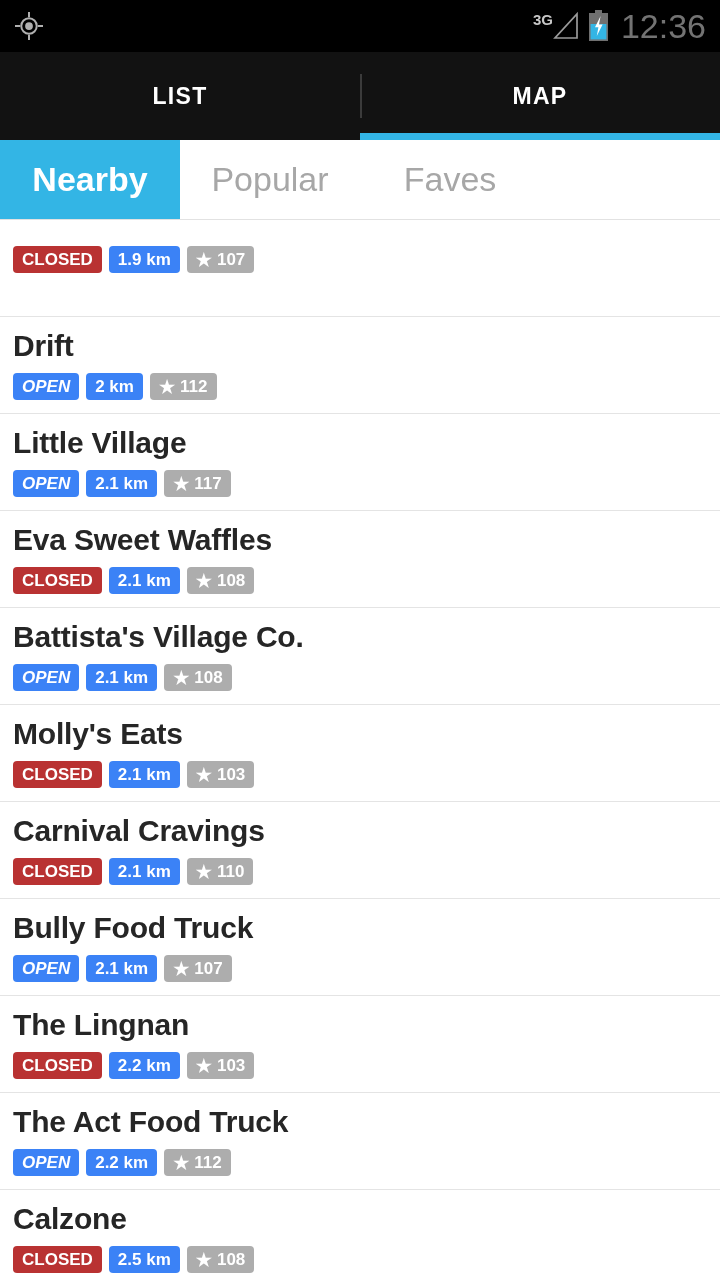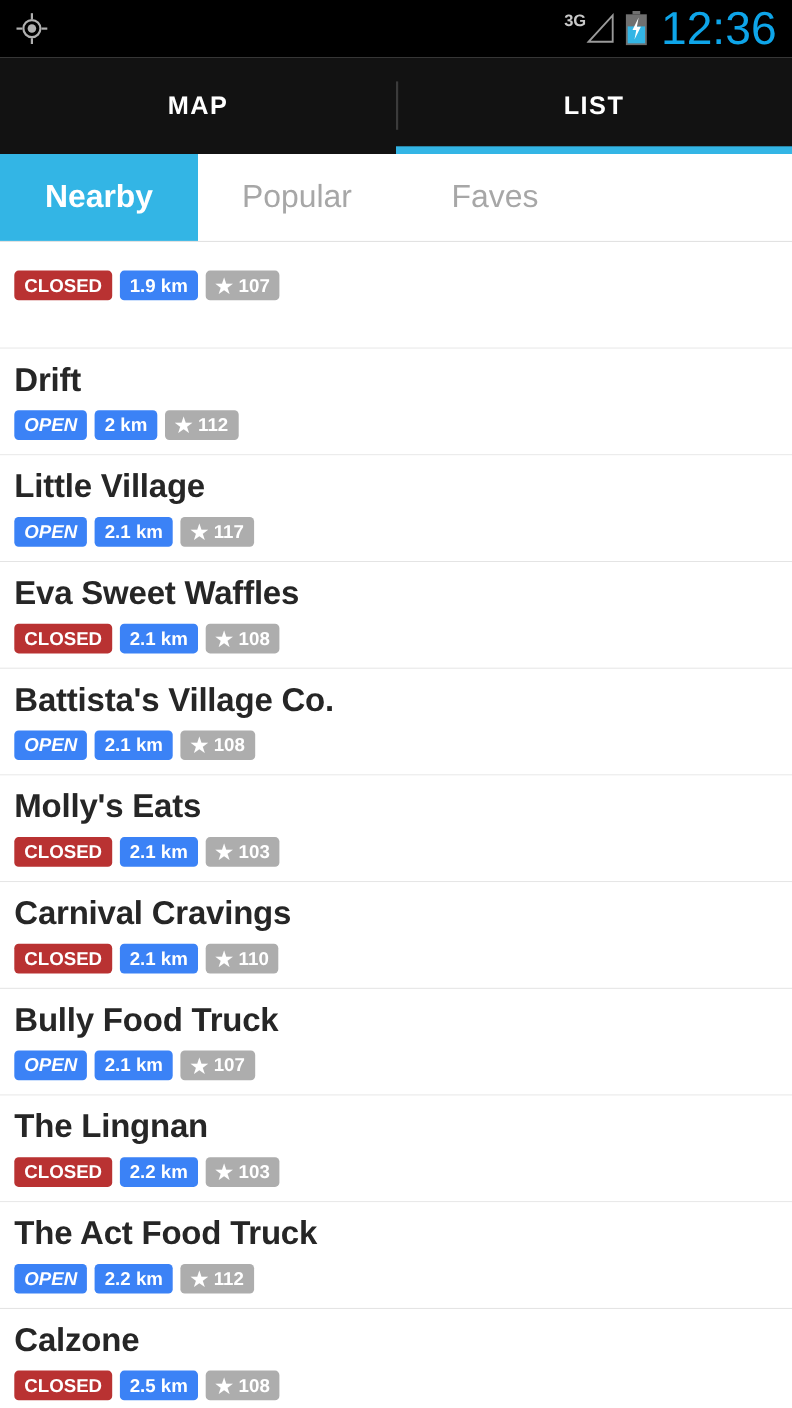--- a/index.html
+++ b/index.html
@@ -21,21 +21,21 @@
   .status-right { display:flex; align-items:center; gap:9px; }
   .gps-icon { width:30px; height:30px; display:block; }
   .signal-wrap { display:flex; align-items:flex-end; gap:1px; }
   .net-label {
     color:#c8c8c8; font-size:15px; font-weight:bold; line-height:1;
     margin-bottom:14px; margin-right:-1px;
   }
   .signal-icon { width:26px; height:30px; display:block; }
   .battery-icon { width:21px; height:32px; display:block; }
   .clock {
-    color:#0ea5e9; font-size:42px; font-weight:400;
+    color:#737373; font-size:34px; font-weight:400;
     letter-spacing:0px; line-height:1; margin-left:3px;
   }
 
   
   .toptabs { height:88px; background:#121212; display:flex; position:relative; }
   .toptab {
     flex:1; display:flex; align-items:center; justify-content:center;
     color:#ffffff; font-size:23px; font-weight:bold; letter-spacing:1.3px;
     position:relative;
   }
@@ -48,21 +48,21 @@
     background:#33b5e5;
   }
 
   
   .subtabs {
     height:80px; background:#ffffff; display:flex; align-items:stretch;
     border-bottom:1px solid #e2e2e2;
   }
   .subtab {
     width:180px; display:flex; align-items:center; justify-content:center;
-    font-size:29px; color:#a7a7a7; font-weight:400;
+    font-size:34px; color:#a7a7a7; font-weight:400;
   }
   .subtab.active { background:#33b5e5; color:#ffffff; font-weight:bold; }
 
   
   .list { background:#ffffff; }
   .list-item {
     position:relative; height:97px; padding:14px 0 0 13px;
     border-bottom:1px solid #e4e4e4; background:#ffffff;
   }
   .item-title {
@@ -110,24 +110,24 @@
         <rect x="1" y="3" width="19" height="28" fill="#707070"></rect>
         <rect x="2.6" y="14" width="15.8" height="15.4" fill="#33b5e5"></rect>
         <path d="M12.6 6 L7 17.2 L10.4 17.2 L8.8 26 L14.6 14.4 L11 14.4 Z" fill="#ffffff"></path>
       </svg>
       <span class="clock">12:36</span>
     </div>
   </div>
 
   <div class="toptabs">
     <div class="toptab">
+      <span>LIST</span>
+    </div>
+    <div class="toptab">
       <span>MAP</span>
-    </div>
-    <div class="toptab">
-      <span>LIST</span>
     </div>
     <div class="toptab-divider"></div>
     <div class="toptab-underline"></div>
   </div>
 
   <div class="subtabs">
     <div class="subtab active">
       <span>Nearby</span>
     </div>
     <div class="subtab">

